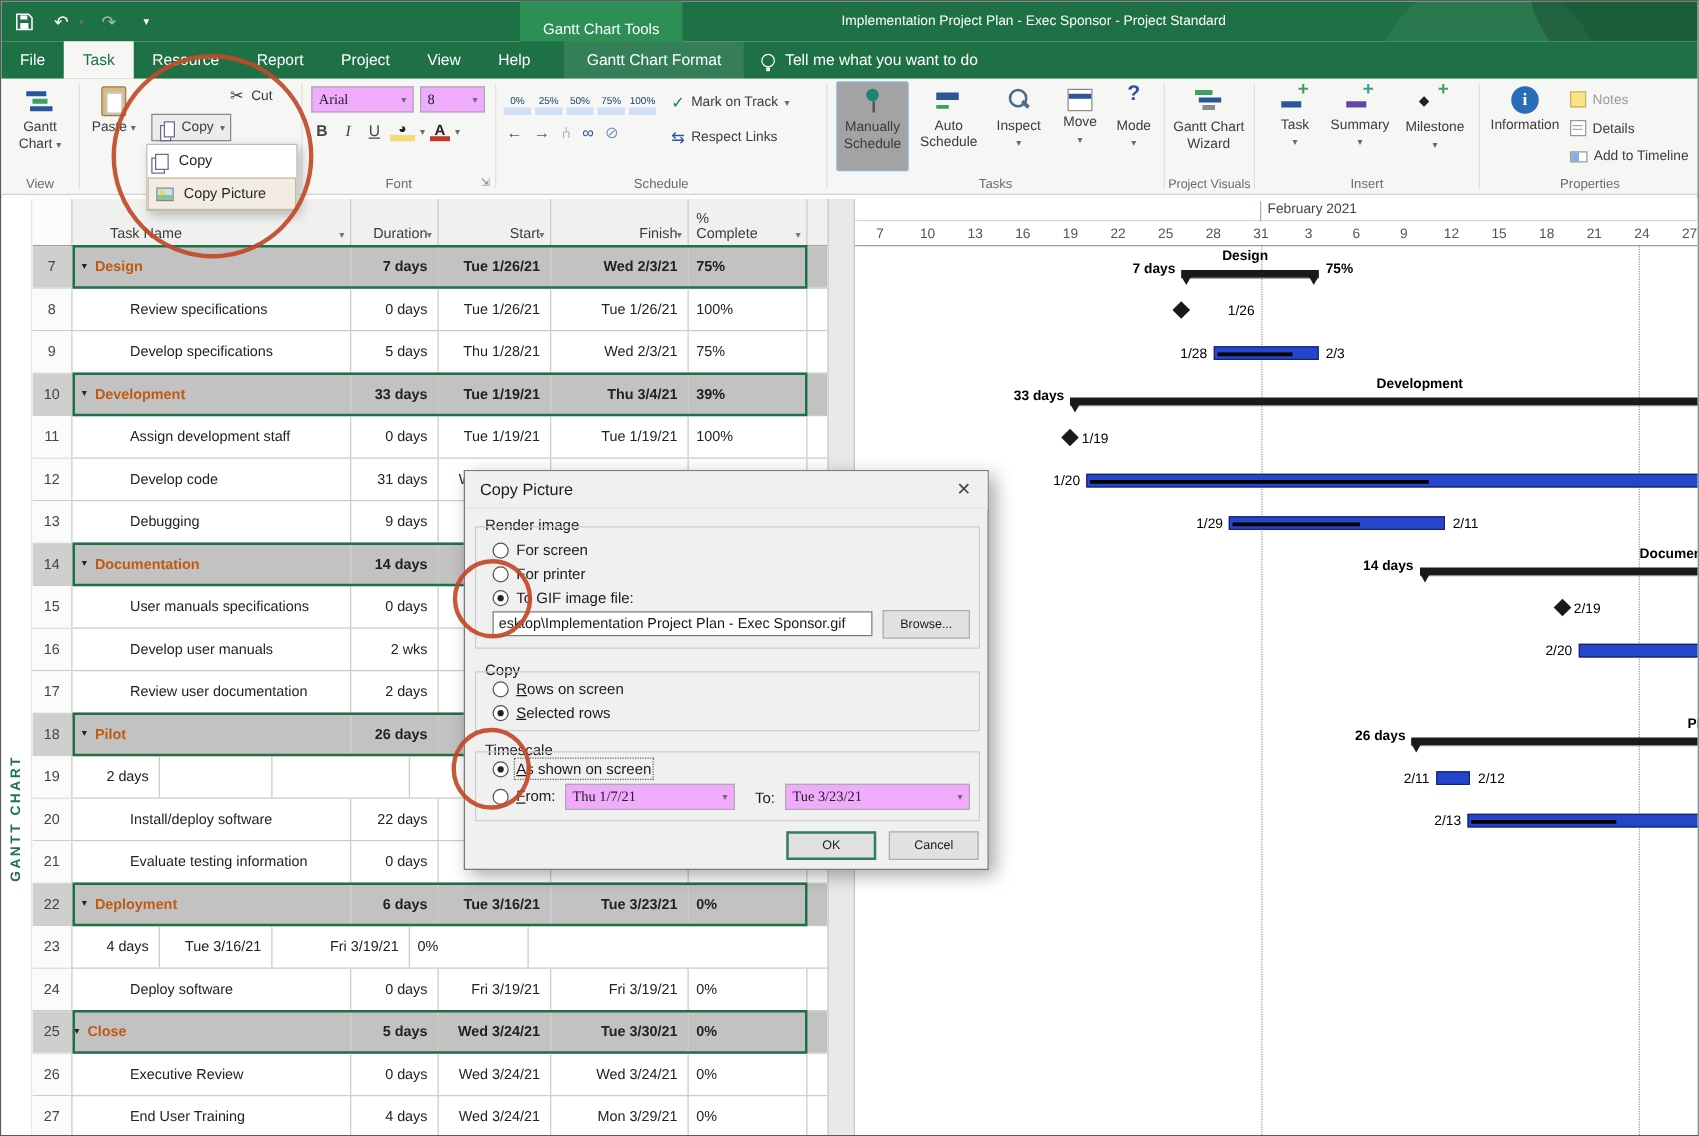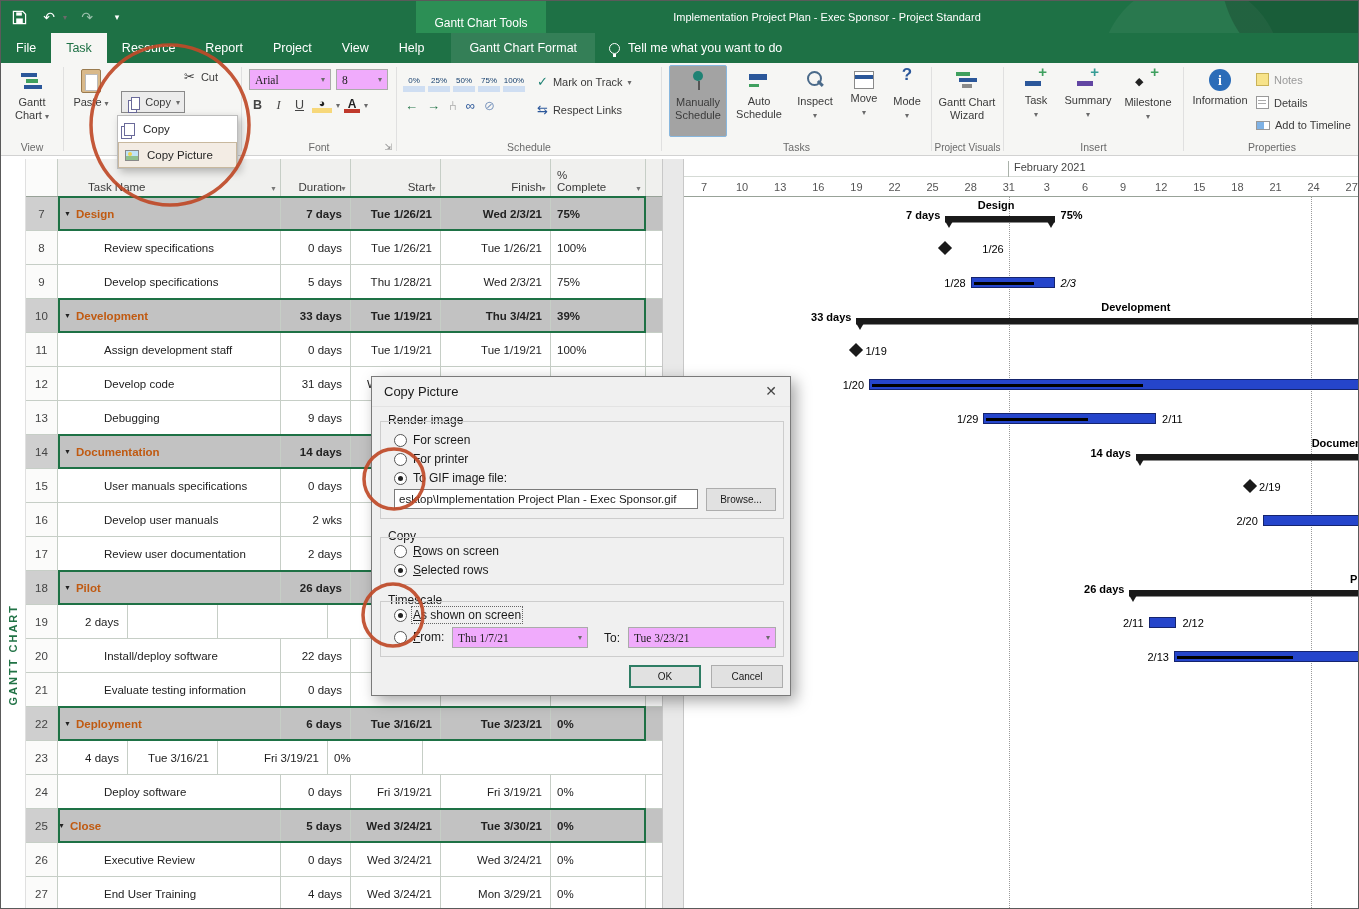--- a/index.html
+++ b/index.html
@@ -689,21 +689,21 @@
           <div class="scap" style="left: 362.52px; top: 24px;"></div>
           <div class="blab" style="left: 256.3px; top: 12px; transform: translateX(-100%); font-weight: bold;">7 days</div>
           <div class="blab" style="left: 376.52px; top: 12px; font-weight: bold;">75%</div>
           <div class="blab alabel" style="left: 312.1px; top: 2px;">Design</div>
           <div class="ms" style="left: 256.3px; top: 46px;"></div>
           <div class="blab" style="left: 270.3px; top: 46px; margin-left: 28px;">1/26</div>
           <div class="tbar" style="left: 286.7px; width: 83.82px; top: 80px;">
             <div class="prog" style="width: 59.865px;"></div>
           </div>
           <div class="blab" style="left: 281.7px; top: 80px; transform: translateX(-100%);">1/28</div>
-          <div class="blab" style="left: 376.52px; top: 80px; font-style: italic;">2/3</div>
+          <div class="blab" style="left: 376.52px; top: 80px;">2/3</div>
           <div class="sbar" style="left: 172.4px; width: 566.42px; top: 121px;"></div>
           <div class="scap" style="left: 172.4px; top: 126px;"></div>
           <div class="blab" style="left: 167.4px; top: 114px; transform: translateX(-100%); font-weight: bold;">33 days</div>
           <div class="blab alabel" style="left: 451.8px; top: 104px;">Development</div>
           <div class="ms" style="left: 167.4px; top: 148px;"></div>
           <div class="blab" style="left: 181.4px; top: 148px;">1/19</div>
           <div class="tbar" style="left: 185.1px; width: 546.1px; top: 182px;">
             <div class="prog" style="width: 271.05px;"></div>
           </div>
           <div class="blab" style="left: 180.1px; top: 182px; transform: translateX(-100%);">1/20</div>

